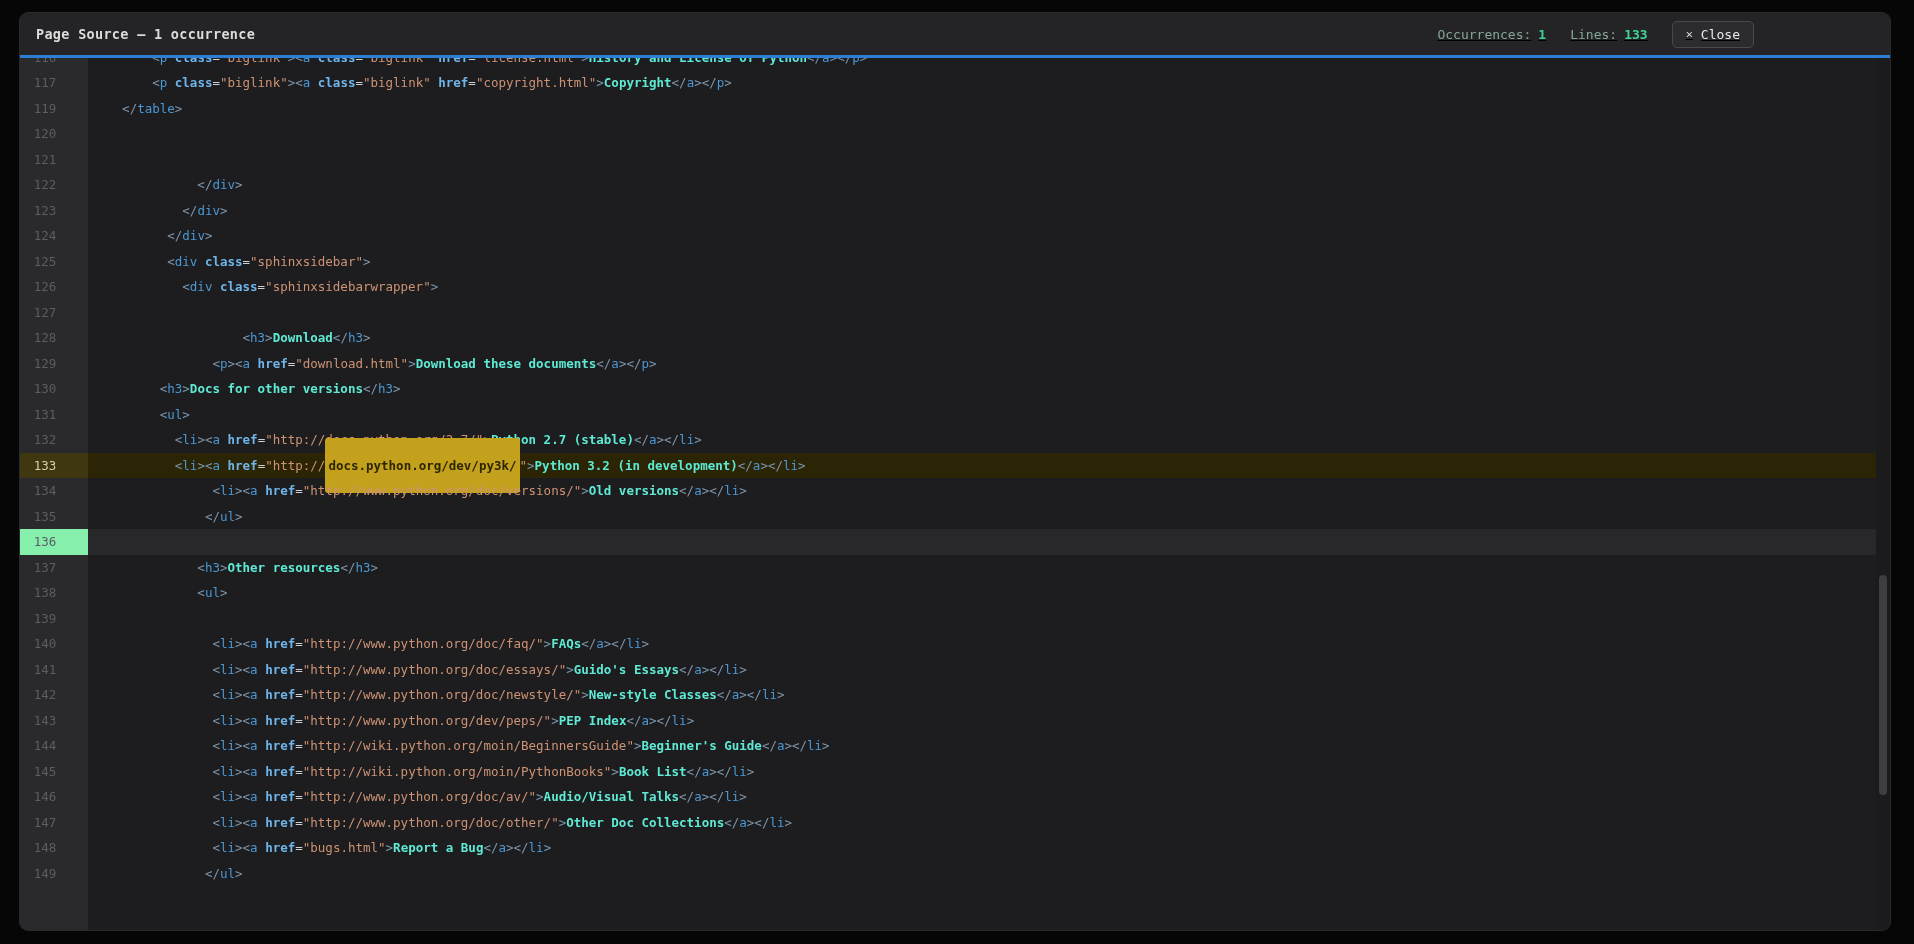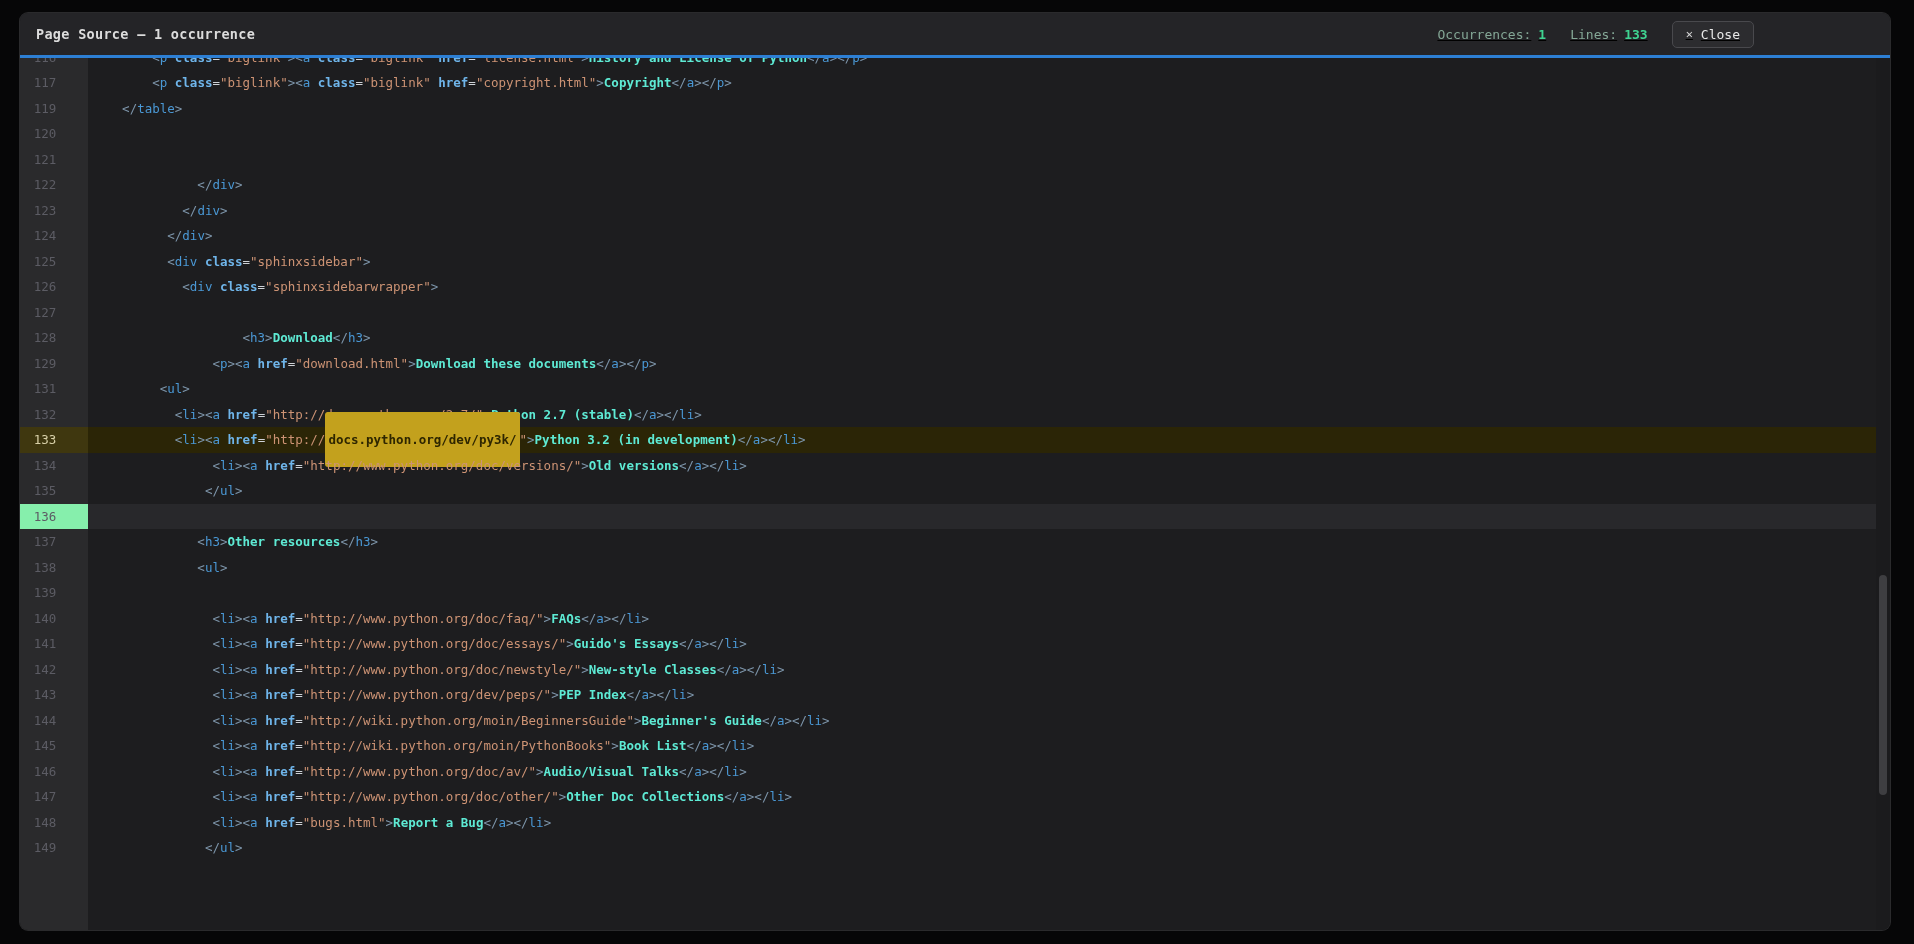--- a/index.html
+++ b/index.html
@@ -86,20 +86,21 @@
         <div class="row"><span class="num">120</span><span class="src"></span></div>
         <div class="row"><span class="num">121</span><span class="src"></span></div>
         <div class="row"><span class="num">122</span><span class="src">              <span class="tk-b">&lt;/</span><span class="tk-t">div</span><span class="tk-b">&gt;</span></span></div>
         <div class="row"><span class="num">123</span><span class="src">            <span class="tk-b">&lt;/</span><span class="tk-t">div</span><span class="tk-b">&gt;</span></span></div>
         <div class="row"><span class="num">124</span><span class="src">          <span class="tk-b">&lt;/</span><span class="tk-t">div</span><span class="tk-b">&gt;</span></span></div>
         <div class="row"><span class="num">125</span><span class="src">          <span class="tk-b">&lt;</span><span class="tk-t">div</span><span class="tk-a"> class</span><span class="tk-e">=</span><span class="tk-v">"sphinxsidebar"</span><span class="tk-b">&gt;</span></span></div>
         <div class="row"><span class="num">126</span><span class="src">            <span class="tk-b">&lt;</span><span class="tk-t">div</span><span class="tk-a"> class</span><span class="tk-e">=</span><span class="tk-v">"sphinxsidebarwrapper"</span><span class="tk-b">&gt;</span></span></div>
         <div class="row"><span class="num">127</span><span class="src"></span></div>
         <div class="row"><span class="num">128</span><span class="src">                    <span class="tk-b">&lt;</span><span class="tk-t">h3</span><span class="tk-b">&gt;</span><span class="tk-x">Download</span><span class="tk-b">&lt;/</span><span class="tk-t">h3</span><span class="tk-b">&gt;</span></span></div>
         <div class="row"><span class="num">129</span><span class="src">                <span class="tk-b">&lt;</span><span class="tk-t">p</span><span class="tk-b">&gt;&lt;</span><span class="tk-t">a</span><span class="tk-a"> href</span><span class="tk-e">=</span><span class="tk-v">"download.html"</span><span class="tk-b">&gt;</span><span class="tk-x">Download these documents</span><span class="tk-b">&lt;/</span><span class="tk-t">a</span><span class="tk-b">&gt;&lt;/</span><span class="tk-t">p</span><span class="tk-b">&gt;</span></span></div>
+        <div class="row"><span class="num">130</span><span class="src">         <span class="tk-b">&lt;</span><span class="tk-t">h3</span><span class="tk-b">&gt;</span><span class="tk-x">Docs for other versions</span><span class="tk-b">&lt;/</span><span class="tk-t">h3</span><span class="tk-b">&gt;</span></span></div>
         <div class="row"><span class="num">131</span><span class="src">         <span class="tk-b">&lt;</span><span class="tk-t">ul</span><span class="tk-b">&gt;</span></span></div>
         <div class="row"><span class="num">132</span><span class="src">           <span class="tk-b">&lt;</span><span class="tk-t">li</span><span class="tk-b">&gt;&lt;</span><span class="tk-t">a</span><span class="tk-a"> href</span><span class="tk-e">=</span><span class="tk-v">"http://docs.python.org/2.7/"</span><span class="tk-b">&gt;</span><span class="tk-x">Python 2.7 (stable)</span><span class="tk-b">&lt;/</span><span class="tk-t">a</span><span class="tk-b">&gt;&lt;/</span><span class="tk-t">li</span><span class="tk-b">&gt;</span></span></div>
         <div class="row hl"><span class="num">133</span><span class="src">           <span class="tk-b">&lt;</span><span class="tk-t">li</span><span class="tk-b">&gt;&lt;</span><span class="tk-t">a</span><span class="tk-a"> href</span><span class="tk-e">=</span><span class="tk-v">"http://</span><span class="tk-m">docs.python.org/dev/py3k/</span><span class="tk-v">"</span><span class="tk-b">&gt;</span><span class="tk-x">Python 3.2 (in development)</span><span class="tk-b">&lt;/</span><span class="tk-t">a</span><span class="tk-b">&gt;&lt;/</span><span class="tk-t">li</span><span class="tk-b">&gt;</span></span></div>
         <div class="row"><span class="num">134</span><span class="src">                <span class="tk-b">&lt;</span><span class="tk-t">li</span><span class="tk-b">&gt;&lt;</span><span class="tk-t">a</span><span class="tk-a"> href</span><span class="tk-e">=</span><span class="tk-v">"http://www.python.org/doc/versions/"</span><span class="tk-b">&gt;</span><span class="tk-x">Old versions</span><span class="tk-b">&lt;/</span><span class="tk-t">a</span><span class="tk-b">&gt;&lt;/</span><span class="tk-t">li</span><span class="tk-b">&gt;</span></span></div>
         <div class="row"><span class="num">135</span><span class="src">               <span class="tk-b">&lt;/</span><span class="tk-t">ul</span><span class="tk-b">&gt;</span></span></div>
         <div class="row cur"><span class="num">136</span><span class="src"></span></div>
         <div class="row"><span class="num">137</span><span class="src">              <span class="tk-b">&lt;</span><span class="tk-t">h3</span><span class="tk-b">&gt;</span><span class="tk-x">Other resources</span><span class="tk-b">&lt;/</span><span class="tk-t">h3</span><span class="tk-b">&gt;</span></span></div>
         <div class="row"><span class="num">138</span><span class="src">              <span class="tk-b">&lt;</span><span class="tk-t">ul</span><span class="tk-b">&gt;</span></span></div>
         <div class="row"><span class="num">139</span><span class="src"></span></div>
         <div class="row"><span class="num">140</span><span class="src">                <span class="tk-b">&lt;</span><span class="tk-t">li</span><span class="tk-b">&gt;&lt;</span><span class="tk-t">a</span><span class="tk-a"> href</span><span class="tk-e">=</span><span class="tk-v">"http://www.python.org/doc/faq/"</span><span class="tk-b">&gt;</span><span class="tk-x">FAQs</span><span class="tk-b">&lt;/</span><span class="tk-t">a</span><span class="tk-b">&gt;&lt;/</span><span class="tk-t">li</span><span class="tk-b">&gt;</span></span></div>

